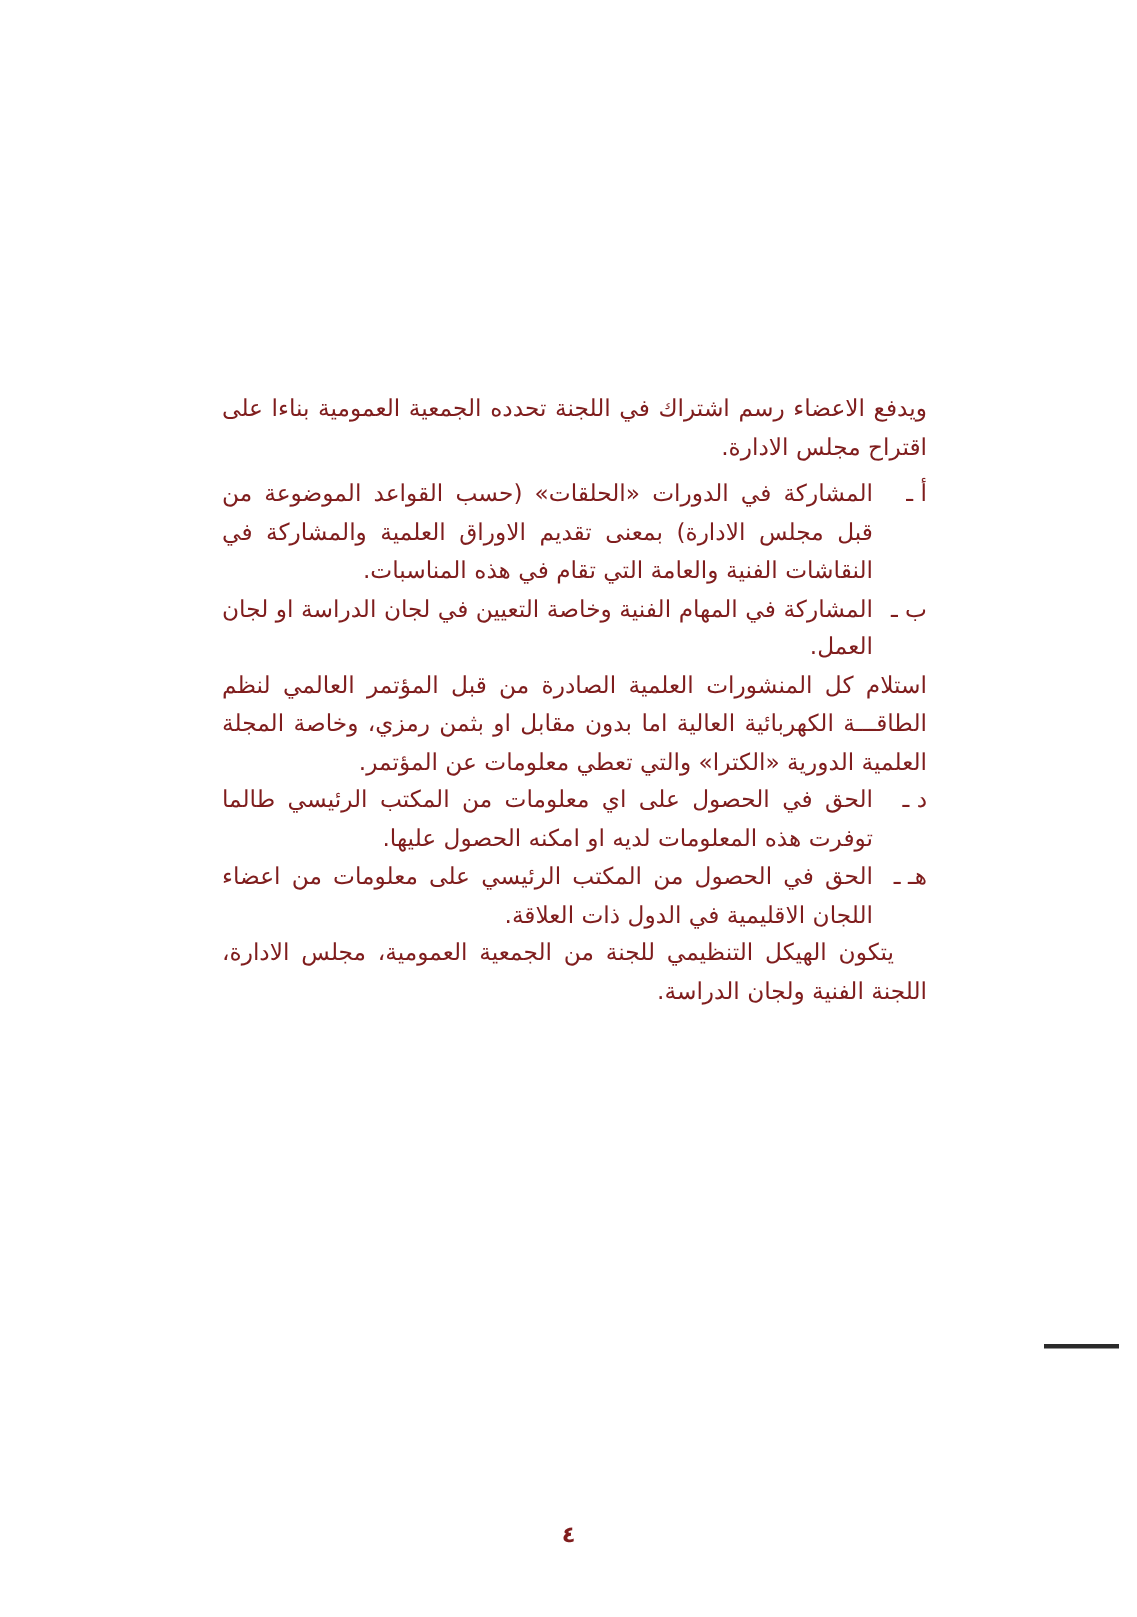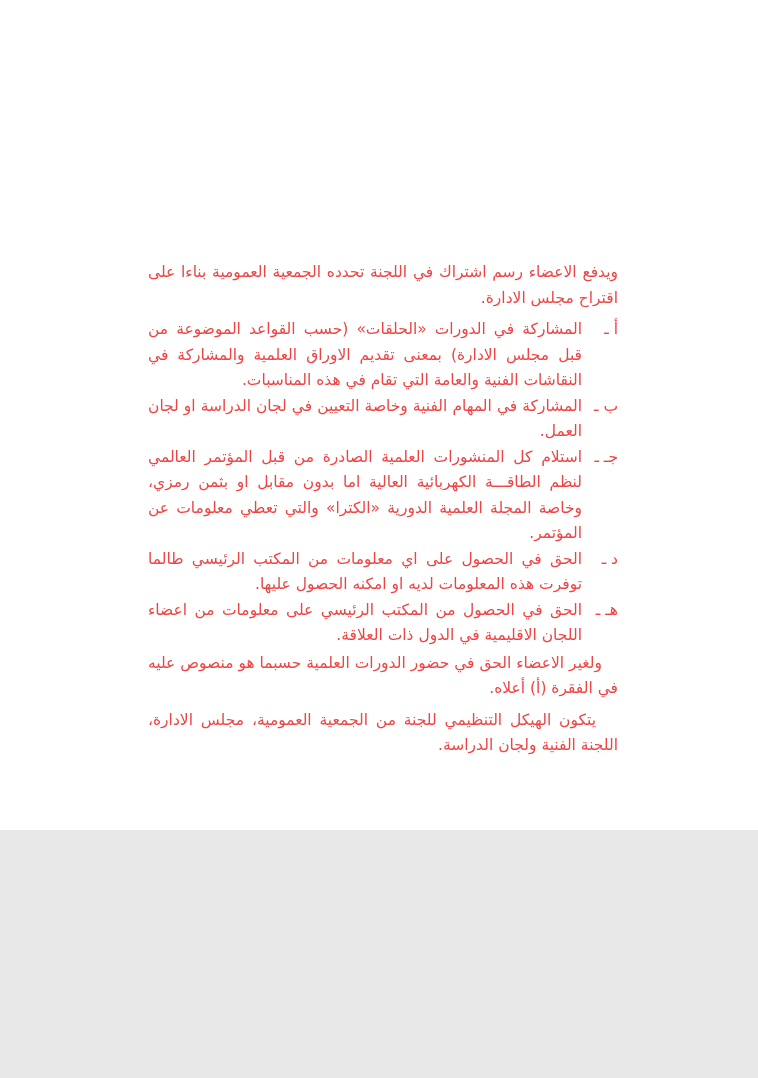--- a/index.html
+++ b/index.html
@@ -3,26 +3,26 @@
 <meta charset="utf-8">
 <style>
   html, body {
     margin: 0;
     padding: 0;
     background: #e8e8e8;
   }
   .page {
     position: relative;
     width: 758px;
-    height: 830px;
+    height: 1078px;
     margin: 0 auto;
     background: #ffffff;
     overflow: hidden;
     font-family: "DejaVu Sans", sans-serif;
-    color: #ef4444;
+    color: #7f1d1d;
     direction: rtl;
   }
   .content {
     position: absolute;
     top: 260px;
     right: 140px;
     left: 148px;
     font-size: 15.5px;
     line-height: 25.5px;
     text-align: justify;
@@ -95,37 +95,35 @@
         <span class="marker">أ ـ</span>
         <span class="item-text">المشاركة في الدورات «الحلقات» (حسب القواعد الموضوعة من قبل مجلس الادارة) بمعنى تقديم الاوراق العلمية والمشاركة في النقاشات الفنية والعامة التي تقام في هذه المناسبات.</span>
       </div>
 
       <div class="list-item">
         <span class="marker">ب ـ</span>
         <span class="item-text">المشاركة في المهام الفنية وخاصة التعيين في لجان الدراسة او لجان العمل.</span>
       </div>
 
       <div class="list-item">
-        <span class="marker">جـ ـ</span>
         <span class="item-text">استلام كل المنشورات العلمية الصادرة من قبل المؤتمر العالمي لنظم الطاقـــة الكهربائية العالية اما بدون مقابل او بثمن رمزي، وخاصة المجلة العلمية الدورية «الكترا» والتي تعطي معلومات عن المؤتمر.</span>
       </div>
 
       <div class="list-item">
         <span class="marker">د ـ</span>
         <span class="item-text">الحق في الحصول على اي معلومات من المكتب الرئيسي طالما توفرت هذه المعلومات لديه او امكنه الحصول عليها.</span>
       </div>
 
       <div class="list-item">
         <span class="marker">هـ ـ</span>
         <span class="item-text">الحق في الحصول من المكتب الرئيسي على معلومات من اعضاء اللجان الاقليمية في الدول ذات العلاقة.</span>
       </div>
 
     </div>
 
-    <p class="para closing">ولغير الاعضاء الحق في حضور الدورات العلمية حسبما هو منصوص عليه في الفقرة (أ) أعلاه.</p>
 
 
     <p class="para indent">يتكون الهيكل التنظيمي للجنة من الجمعية العمومية، مجلس الادارة، اللجنة الفنية ولجان الدراسة.</p>
 
   </div>
 
   <div class="scan-mark"></div>
 
   <div class="page-number">٤</div>
 

